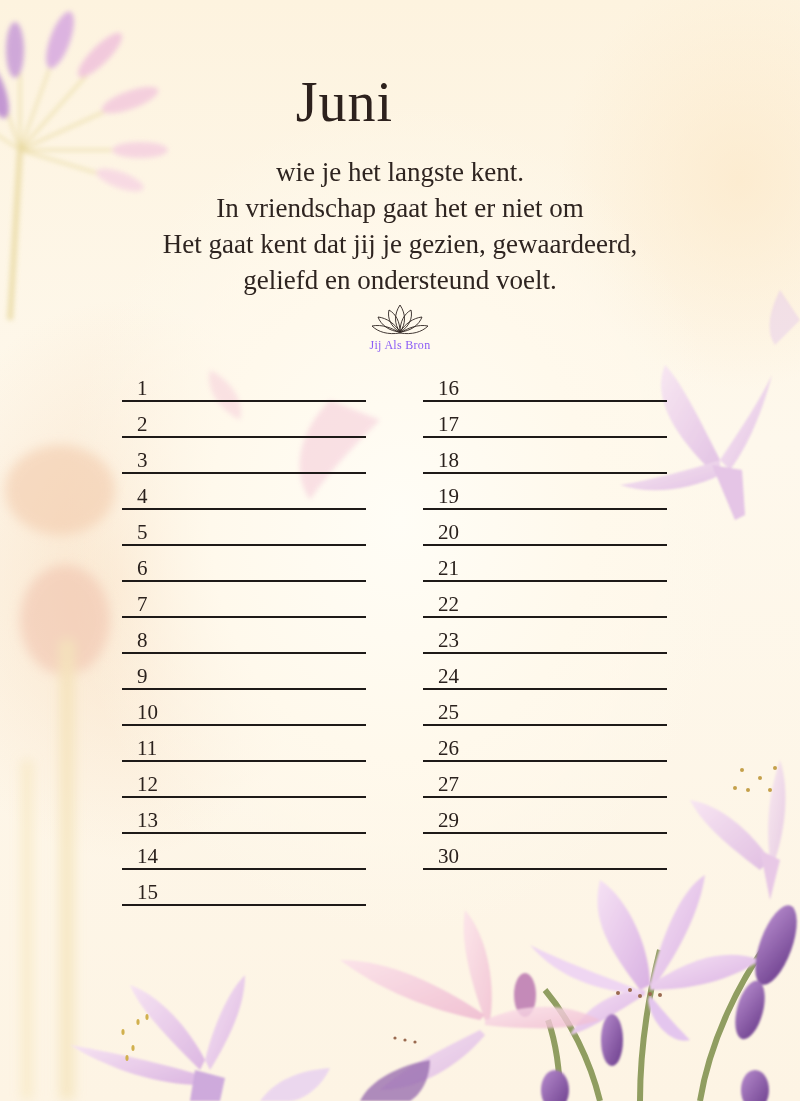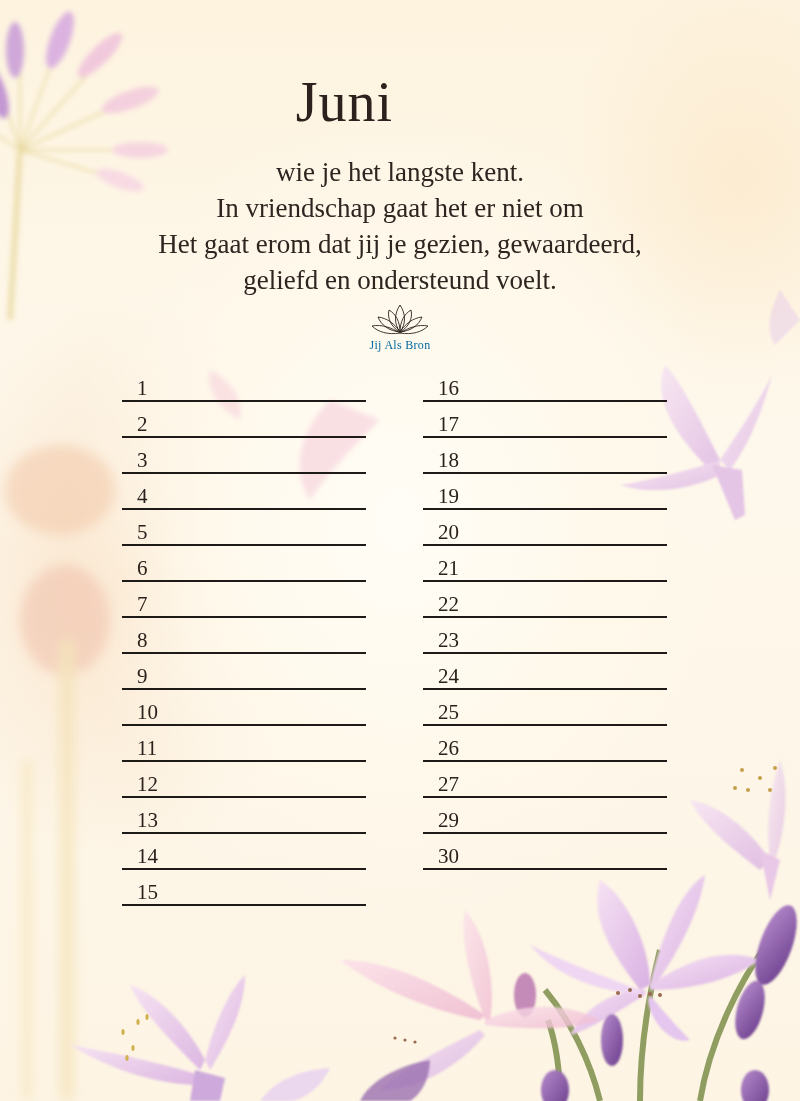--- a/index.html
+++ b/index.html
@@ -29,21 +29,21 @@
       position: absolute; top: 154px; left: 0; width: 800px; text-align: center;
       font-family: "Liberation Serif", "DejaVu Serif", serif;
       font-size: 27px; line-height: 36px; color: #2e2420;
     }
     .quote div { white-space: nowrap; }
 
     .logo { position: absolute; top: 302px; left: 350px; width: 100px; text-align: center; }
     .logo svg { display: block; margin: 0 auto; }
     .logo-text {
       font-family: "Liberation Serif", "DejaVu Serif", serif;
-      font-size: 12px; color: #0369a1; margin-top: 2px; letter-spacing: 0.3px;
+      font-size: 12px; color: #8b5cf6; margin-top: 2px; letter-spacing: 0.3px;
     }
 
     .col { position: absolute; top: 366px; width: 244px; }
     .col.left { left: 122px; }
     .col.right { left: 423px; }
     .row {
       position: relative; height: 36px; box-sizing: border-box;
       border-bottom: 2px solid #1e1a18;
     }
     .row .num {
@@ -196,21 +196,21 @@
     </g>
   </svg>
 </div>
 
 <div class="content">
   <div class="title">Juni</div>
 
   <div class="quote">
     <div>wie je het langste kent.</div>
     <div>In vriendschap gaat het er niet om</div>
-    <div>Het gaat erom dat jij je gezien, gewaardeerd,</div>
+    <div>Het gaat kent dat jij je gezien, gewaardeerd,</div>
     <div>geliefd en ondersteund voelt.</div>
   </div>
 
   <div class="logo">
     <svg width="60" height="34" viewBox="0 0 60 34">
       <g fill="none" stroke="#2e2420" stroke-width="0.9">
         <path d="M30 30 C24 22 24 12 30 3 C36 12 36 22 30 30 Z"></path>
         <path d="M30 30 C21 25 17 16 19 8 C26 12 30 20 30 30 Z"></path>
         <path d="M30 30 C39 25 43 16 41 8 C34 12 30 20 30 30 Z"></path>
         <path d="M30 30 C19 29 11 23 8 15 C17 16 25 22 30 30 Z"></path>

